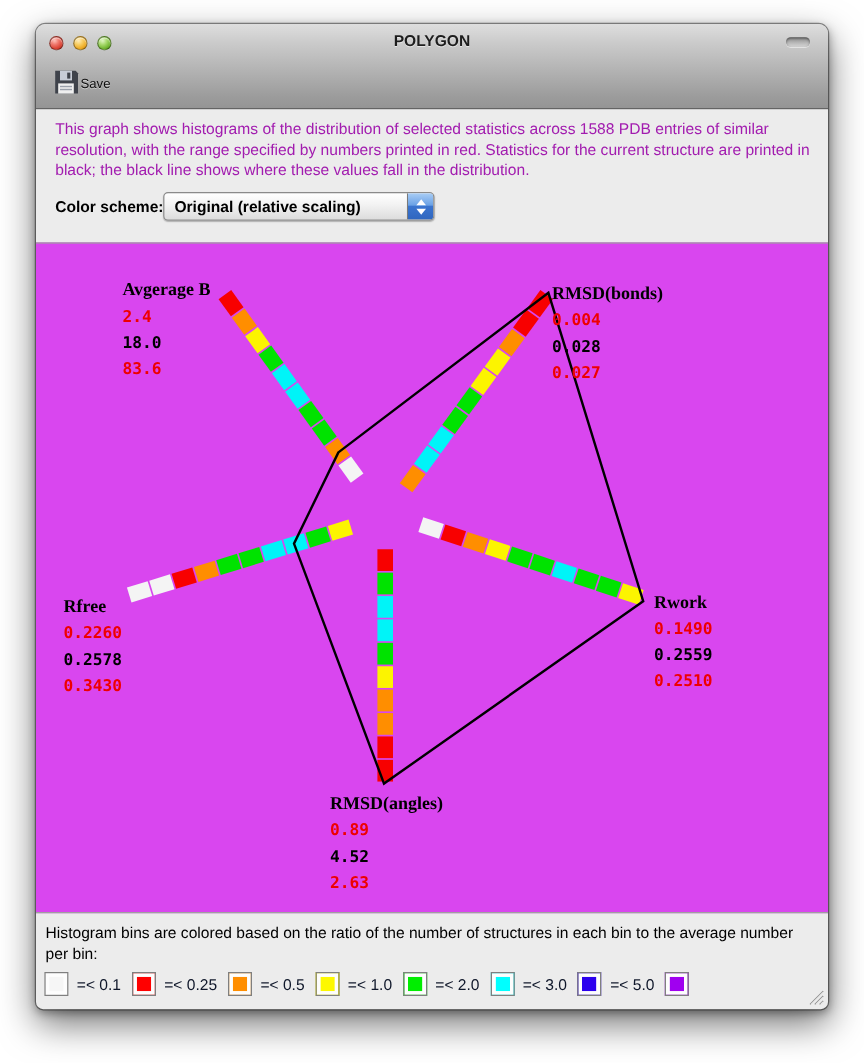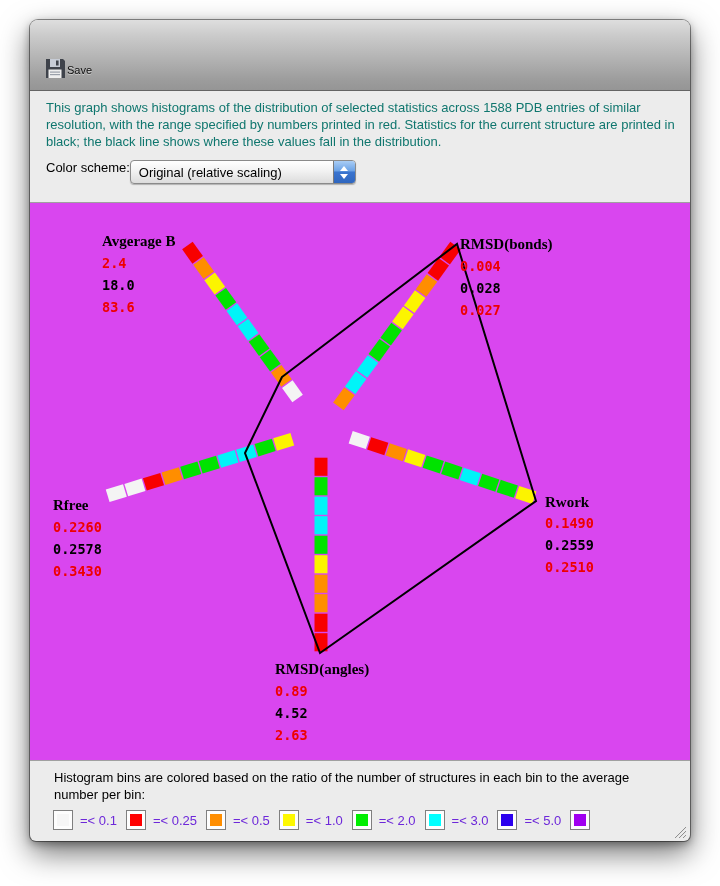--- a/index.html
+++ b/index.html
@@ -39,23 +39,23 @@
   .toolbar{position:absolute;left:0;top:28px;right:0;height:42px;}
   .save-btn{
     position:absolute;left:13px;top:1px;width:34px;height:40px;
     display:flex;flex-direction:row;align-items:center;justify-content:flex-start;
     background:transparent;border:none;padding:0;cursor:default;
   }
   .save-btn .icon{width:24px;height:22px;display:block;}
   .save-btn .lbl{font-size:11px;color:#0d0d0d;margin-top:1px;text-shadow:0 1px 0 rgba(255,255,255,.45);}
   
   .description{
-    margin:8px 14px 0 16px;font-size:13px;line-height:17px;color:#0f766e;
-  }
-  .color-row{margin:10px 0 0 16px;height:24px;display:flex;align-items:flex-start;}
+    margin:8px 14px 0 16px;font-size:13px;line-height:17px;color:#a21caf;
+  }
+  .color-row{margin:10px 0 0 16px;height:24px;display:flex;align-items:center;font-weight:bold;}
   .color-row .cs-label{font-size:13px;color:#000;}
   .popup{
     margin-left:0;width:224px;height:22px;border:1px solid #8a8a8a;border-radius:4px;
     background:linear-gradient(180deg,#ffffff 0%,#f2f2f2 45%,#dcdcdc 100%);
     box-shadow:0 1px 1px rgba(0,0,0,.25);
     position:relative;display:flex;align-items:center;
   }
   .popup .sel{font-size:13px;color:#000;padding-left:8px;}
   .popup .stepper{
     position:absolute;right:0;top:0;bottom:0;width:21px;border-radius:0 3px 3px 0;
@@ -67,37 +67,46 @@
   .arrow-down{width:0;height:0;border-left:4px solid transparent;border-right:4px solid transparent;border-top:5px solid #fff;}
   
   .plot-wrap{
     margin-top:18px;border-top:1px solid #a0a0a0;border-bottom:1px solid #a0a0a0;
     height:557px;background:#d946ef;position:relative;
   }
   svg text{font-family:"Liberation Sans",sans-serif;}
   .axis-title{font-family:"Liberation Serif",serif;font-weight:bold;font-size:15px;fill:#000;}
   .axis-value{font-family:"DejaVu Sans Mono","Liberation Mono",monospace;font-weight:bold;font-size:13.5px;}
   
-  .legend{padding:8px 14px 0 24px;}
+  .legend{padding:8px 14px 0 8px;}
   .legend-text{font-size:13px;line-height:17px;color:#000;}
   .bins{display:flex;align-items:center;margin:7px 0 0 -6px;}
   .bin-group{display:flex;align-items:center;}
   .bin-swatch{
     width:18px;height:18px;border:1px solid #7f7f7f;outline:1px solid #fdfdfd;outline-offset:-4px;
     box-shadow:inset 0 0 0 3px #fdfdfd;margin:0 7px 0 5px;flex:0 0 auto;
   }
-  .bin-label{font-size:13px;color:#6d28d9;white-space:pre;margin-right:4px;}
+  .bin-label{font-size:13px;color:#0f172a;white-space:pre;margin-right:4px;}
   .grip{position:absolute;right:3px;bottom:3px;width:13px;height:13px;}
 </style>
 </head>
 <body>
 
 <div class="window">
 
   <div class="chrome">
+    <div class="titlebar">
+      <div class="traffic">
+        <div class="tl red"></div>
+        <div class="tl yellow"></div>
+        <div class="tl green"></div>
+      </div>
+      <div class="win-title">POLYGON</div>
+      <div class="pill"></div>
+    </div>
     <div class="toolbar">
       <button class="save-btn">
         <span class="icon">
           <svg width="24" height="22" viewBox="0 0 24 22">
             <path d="M3 1 h17 l2 2 v17 h-19 z" fill="#3f434b"></path>
             <rect x="7" y="1" width="10" height="8" fill="#c7ccd6"></rect>
             <rect x="13" y="2.5" width="2.6" height="5" fill="#3f434b"></rect>
             <rect x="5.5" y="11.5" width="13" height="8.5" fill="#efefef"></rect>
             <rect x="7" y="13.5" width="10" height="1.2" fill="#9aa0aa"></rect>
             <rect x="7" y="16" width="10" height="1.2" fill="#9aa0aa"></rect>

